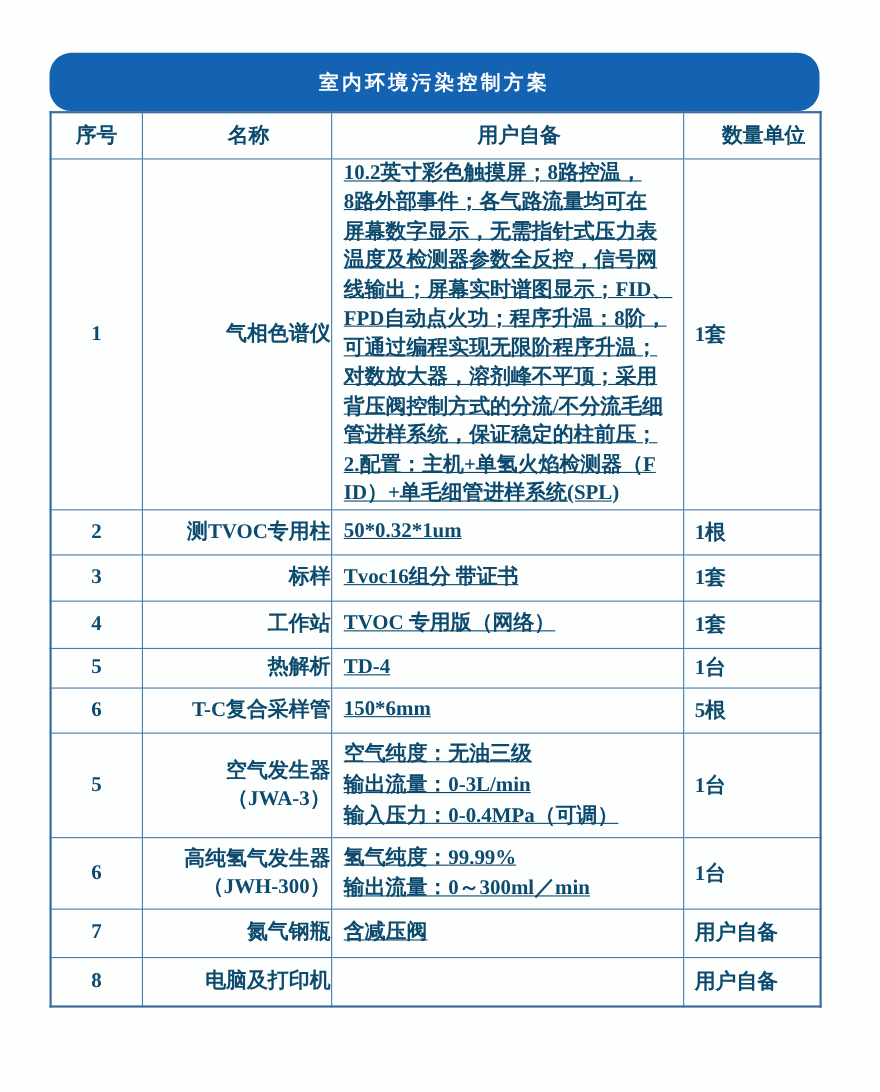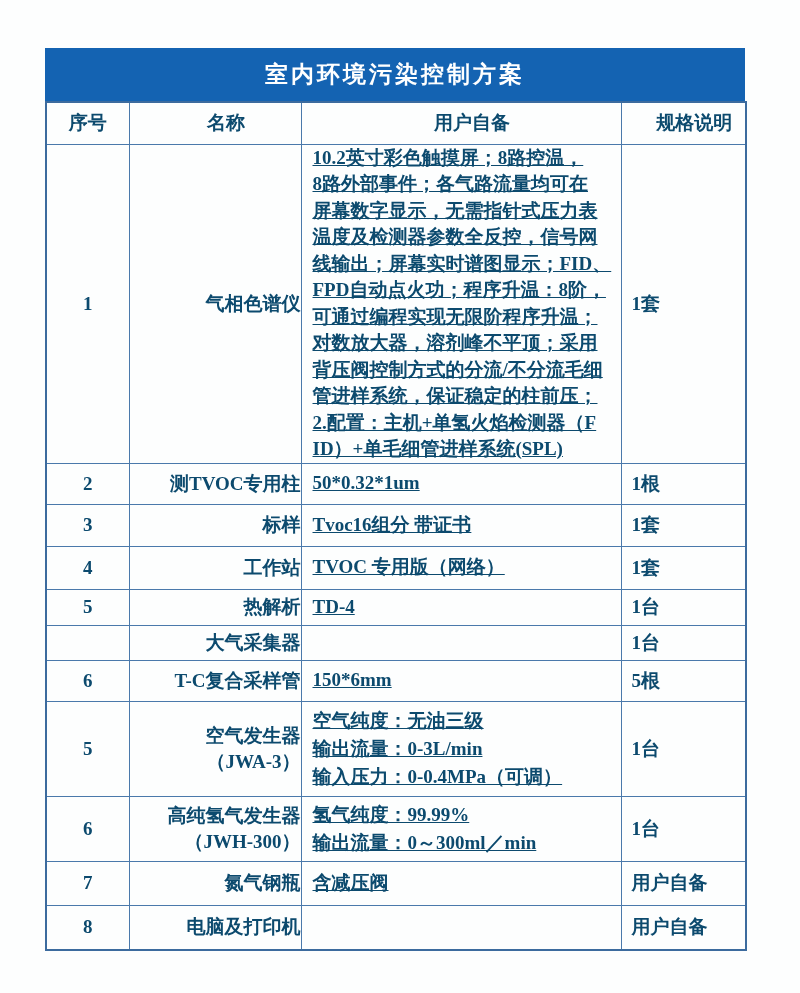--- a/index.html
+++ b/index.html
@@ -26,22 +26,23 @@
     box-sizing: border-box;
     width: 700px;
     height: 53px;
     background: #1463b2;
     color: #ffffff;
     display: flex;
     align-items: center;
     justify-content: center;
     font-family: "Liberation Sans", "DejaVu Sans", sans-serif;
     font-weight: bold;
-    font-size: 23px;
+    font-size: 18px;
     letter-spacing: 3px;
+    border-radius: 20px;
   }
   table.spec-table {
     border-collapse: collapse;
     table-layout: fixed;
     width: 700px;
     border: 2px solid #3c6b9e;
   }
   .spec-table td, .spec-table th {
     border: 1px solid #4a79ab;
     vertical-align: middle;
@@ -93,21 +94,21 @@
         <col style="width:83px">
         <col style="width:172px">
         <col style="width:320px">
         <col style="width:125px">
       </colgroup>
       <thead>
         <tr class="hrow">
           <th class="col-seq">序号</th>
           <th>名称</th>
           <th>用户自备</th>
-          <th>规格说明</th>
+          <th>数量单位</th>
         </tr>
       </thead>
       <tbody>
         <tr class="r1">
           <td class="seq">1</td>
           <td class="name">气相色谱仪</td>
           <td class="spec">10.2英寸彩色触摸屏；8路控温，
 8路外部事件；各气路流量均可在
 屏幕数字显示，无需指针式压力表
 温度及检测器参数全反控，信号网
@@ -138,26 +139,20 @@
           <td class="name">工作站</td>
           <td class="spec">TVOC 专用版（网络）</td>
           <td class="qty">1套</td>
         </tr>
         <tr class="r5">
           <td class="seq">5</td>
           <td class="name">热解析</td>
           <td class="spec">TD-4</td>
           <td class="qty">1台</td>
         </tr>
-        <tr class="r6">
-          <td class="seq"></td>
-          <td class="name">大气采集器</td>
-          <td class="spec"></td>
-          <td class="qty">1台</td>
-        </tr>
         <tr class="r7">
           <td class="seq">6</td>
           <td class="name">T-C复合采样管</td>
           <td class="spec">150*6mm</td>
           <td class="qty">5根</td>
         </tr>
         <tr class="r8">
           <td class="seq">5</td>
           <td class="name center">空气发生器
 （JWA-3）</td>

